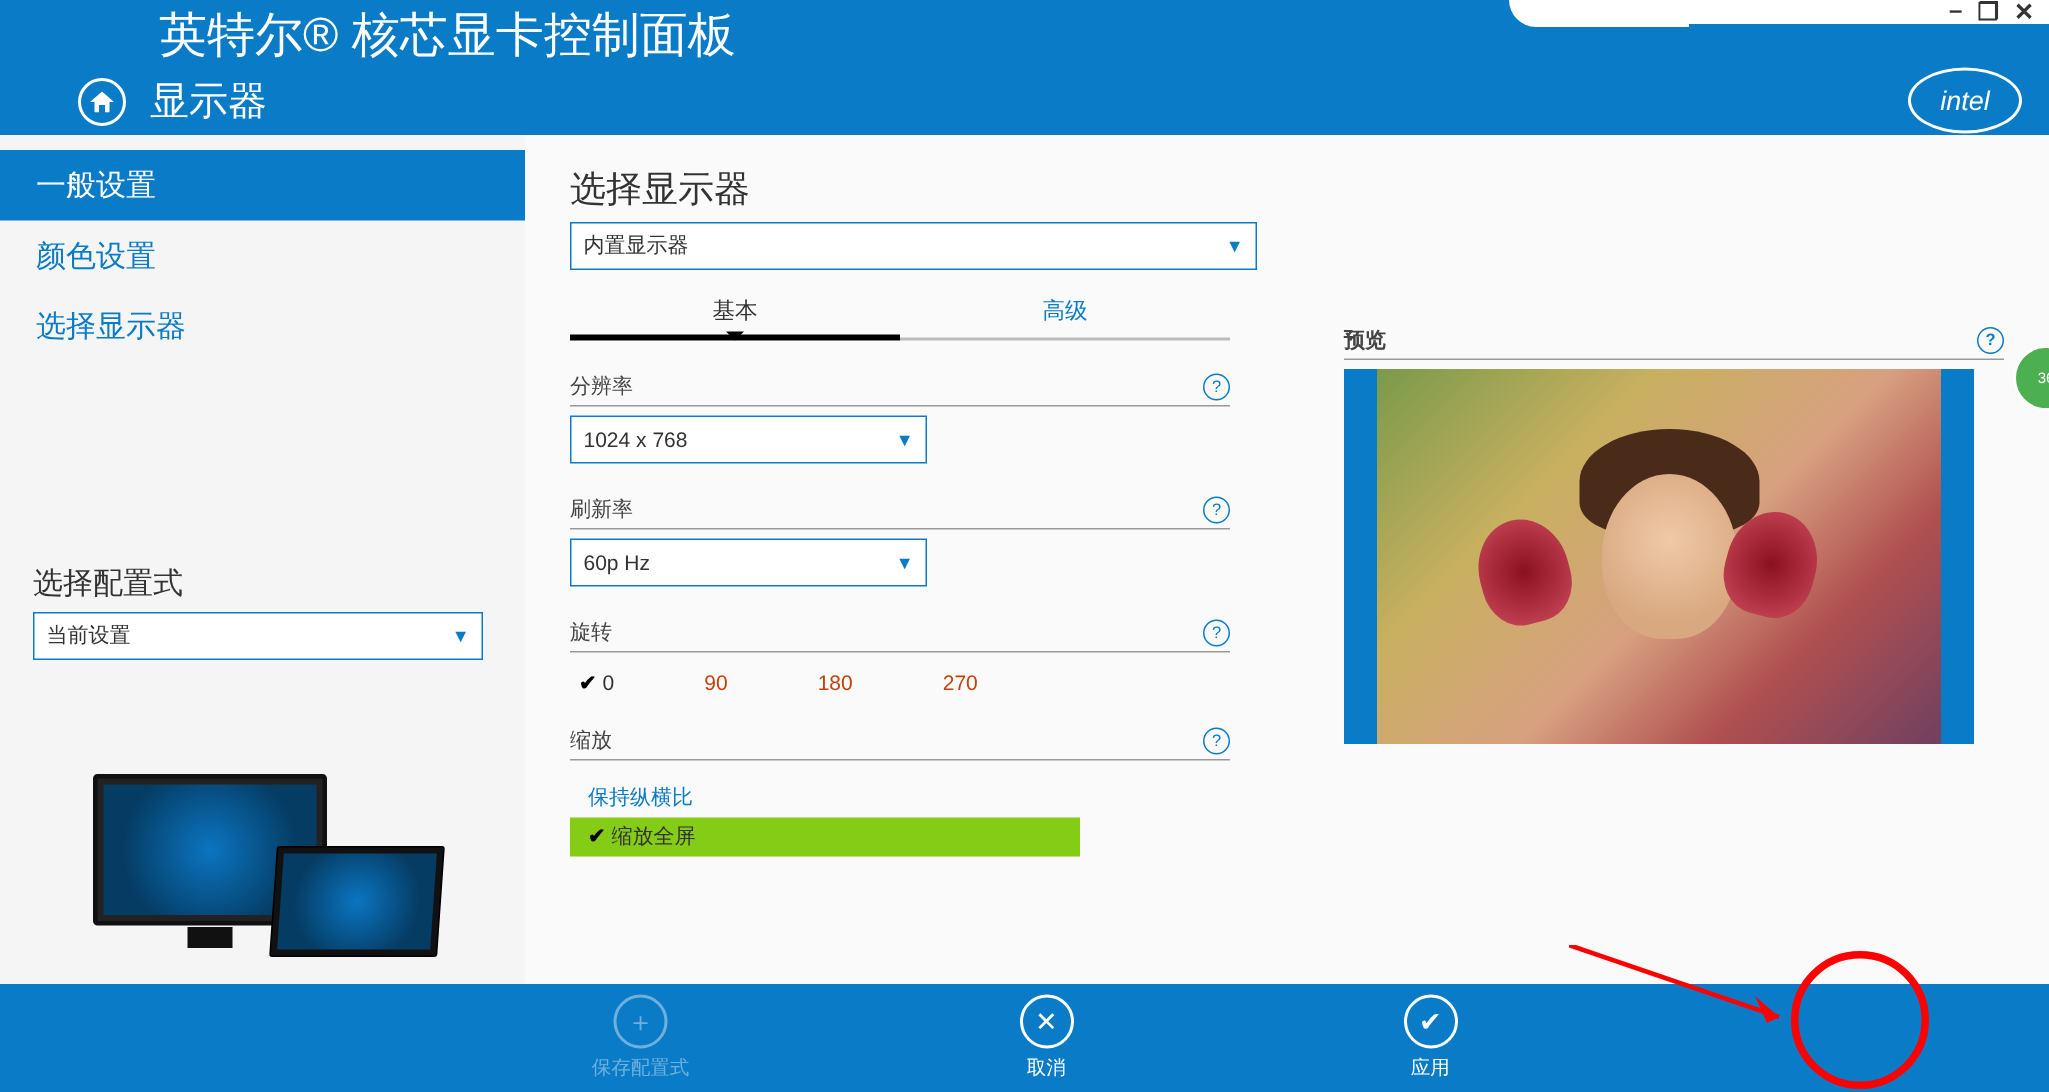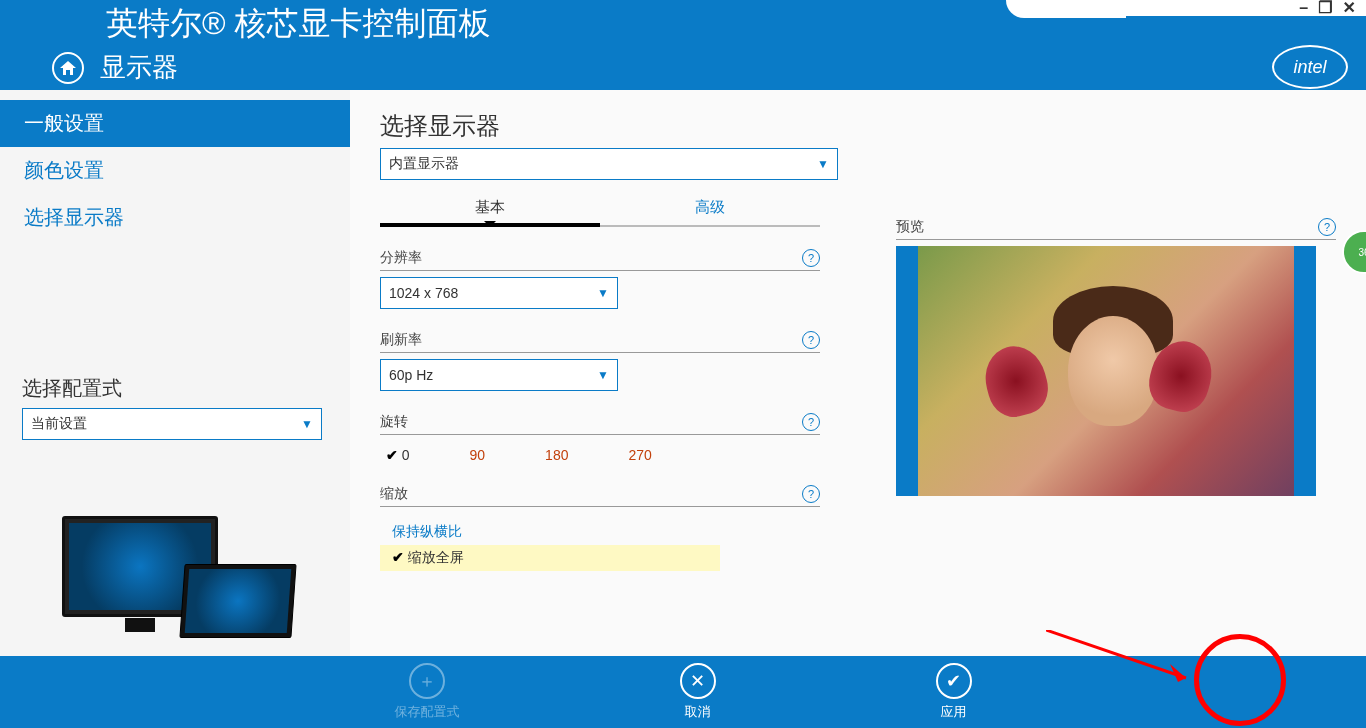--- a/index.html
+++ b/index.html
@@ -41,24 +41,24 @@
   .field-head{display:flex;justify-content:space-between;align-items:center;border-bottom:1px solid #999;padding-bottom:3px;margin-bottom:6px;}
   .field-label{font-size:14px;color:#444;}
   .help{width:16px;height:16px;border:1.5px solid #0a7bc7;border-radius:50%;color:#0a7bc7;font-size:11px;display:flex;align-items:center;justify-content:center;cursor:pointer;}
   .narrow-select{width:220px;}
   .radio-row{display:flex;gap:60px;padding:6px 0 0 6px;font-size:14px;}
   .radio-opt{color:#c2410c;cursor:pointer;}
   .radio-opt.sel{color:#333;}
   .radio-opt.sel::before{content:"✔";color:#000;margin-right:4px;font-weight:bold;}
   .scale-opts{padding-top:6px;font-size:14px;}
   .scale-opt{padding:4px 12px;color:#0a7bc7;cursor:pointer;}
-  .scale-opt.sel{color:#333;background:#fef9c3;}
+  .scale-opt.sel{color:#333;background:#84cc16;}
   .scale-opt.sel::before{content:"✔";color:#000;margin-right:4px;font-weight:bold;}
   
-  .preview{position:absolute;top:128px;right:30px;width:440px;}
+  .preview{position:absolute;top:128px;right:30px;width:440px;font-weight:bold;}
   .preview .field-head{width:440px;}
   .preview-box{width:420px;height:250px;background:#0a7bc7;padding:0 22px;box-sizing:border-box;display:flex;align-items:stretch;}
   .preview-img{flex:1;background:linear-gradient(135deg,#7a9a4a 0%,#c8b060 30%,#d7a080 55%,#b05050 75%,#704060 100%);position:relative;overflow:hidden;}
   .face{position:absolute;left:40%;top:28%;width:90px;height:110px;background:radial-gradient(circle at 50% 40%,#f0c9a8 0%,#d8a880 70%);border-radius:50% 50% 45% 45%;}
   .hair{position:absolute;left:36%;top:16%;width:120px;height:70px;background:#4a2a18;border-radius:50% 50% 30% 30%;}
   .hand{position:absolute;width:60px;height:70px;background:radial-gradient(circle,#8a1020 0%,#c04050 80%);border-radius:50% 50% 40% 40%;}
   .hand.l{left:18%;top:40%;transform:rotate(-15deg);}
   .hand.r{left:62%;top:38%;transform:rotate(15deg);}
   .badge-360{position:absolute;top:140px;right:-20px;width:40px;height:40px;border-radius:50%;background:#4caf50;border:2px solid #fff;color:#fff;font-size:10px;display:flex;align-items:center;justify-content:center;}
   

